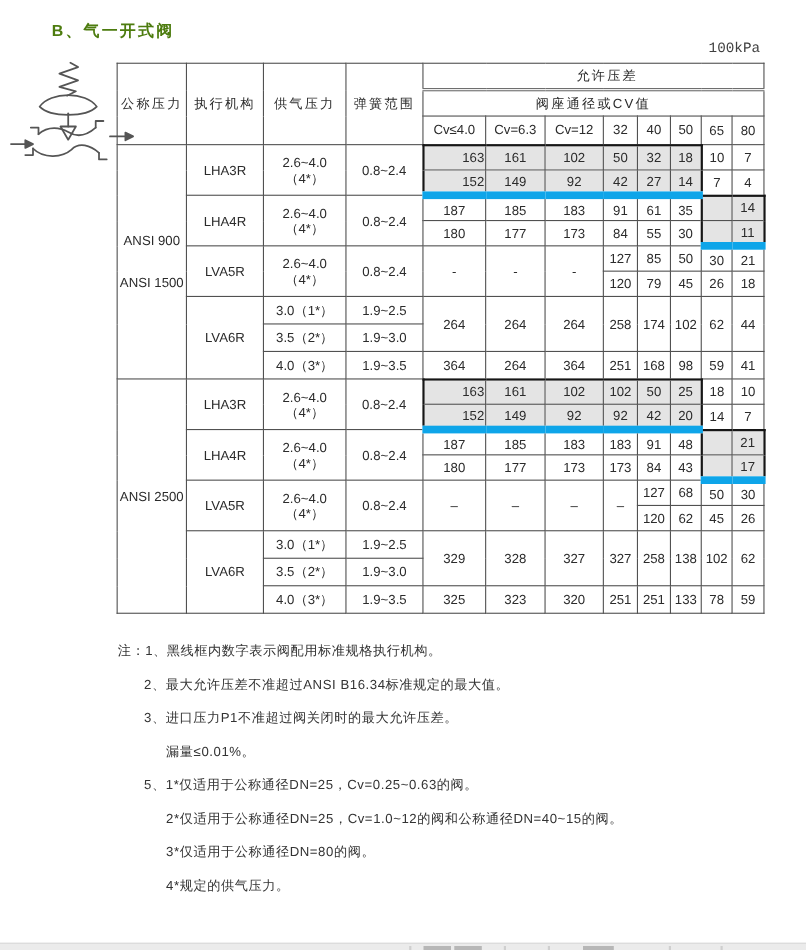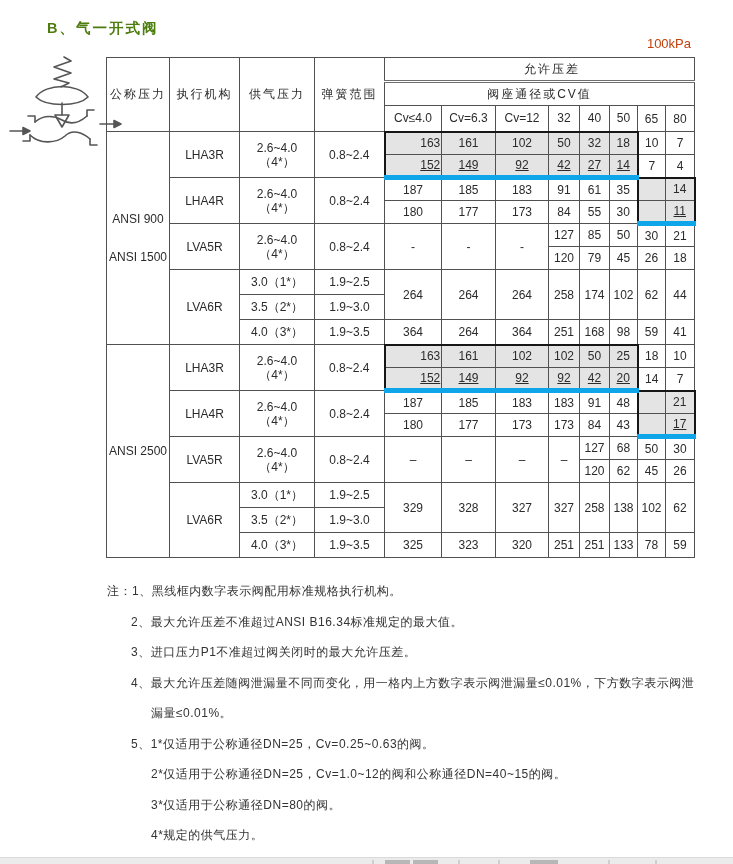--- a/index.html
+++ b/index.html
@@ -7,41 +7,41 @@
   body {
     position:relative; width:733px; height:864px; background:#ffffff;
     font-family:"Liberation Sans","DejaVu Sans",sans-serif; color:#2b2b2b;
     overflow:hidden;
   }
   .page-title {
     position:absolute; left:47px; top:19px; font-size:14.5px; font-weight:bold;
     letter-spacing:2px; color:#4d7c0f;
   }
   .unit-label {
-    position:absolute; top:36px; right:42px; font-size:13px; color:#c2410c;
+    position:absolute; top:36px; right:42px; font-size:13px; color:#404040;font-family:Liberation Mono, monospace;
   }
   .valve-symbol { position:absolute; left:8px; top:56px; }
 
   
   .tbl-wrap { position:absolute; left:106px; top:57px; }
   table { border-collapse:collapse; table-layout:fixed; width:588px; }
   th, td {
     border:1px solid #515151; text-align:center; vertical-align:middle;
     font-size:12px; color:#2b2b2b; padding:0; overflow:hidden;
   }
   th { font-weight:normal; letter-spacing:2px; }
   th.cvh { letter-spacing:0; }
   .hr1 { height:24px; } .hr2 { height:24px; } .hr3 { height:26px; }
   .rA { height:23px; } .rB { height:25px; }
   .thickb { border-bottom:3px double #6e6e6e;padding-left:25px; }
   .num { letter-spacing:0; }
   .sup { white-space:pre-line; line-height:14px; letter-spacing:0; }
   .sh { background:#e4e4e4; }
   .ft { border-top:2px solid #161616; }
-  .fb { border-bottom:5px solid #0ea5e9;text-decoration:underline; }
+  .fb { border-bottom:7px solid #0ea5e9; }
   .fl { border-left:2px solid #161616;padding-left:34px; }
   .fr { border-right:2px solid #161616; }
   .pcell div { line-height:15px; }
   .pcell .gap { margin-top:23px; }
 
   
   .notes { position:absolute; left:107px; top:583px; width:610px; font-size:12px; color:#333; }
   .note-line { display:flex; margin-bottom:13.5px; line-height:17px; letter-spacing:0.5px; }
   .note-line .pfx { flex:0 0 24px; }
   .ind1 { padding-left:24px; }
@@ -328,23 +328,20 @@
   <div class="note-line">
     <span class="pfx">注：</span>
     <span>1、黑线框内数字表示阀配用标准规格执行机构。</span>
   </div>
   <div class="note-line ind1">
     <span>2、最大允许压差不准超过ANSI B16.34标准规定的最大值。</span>
   </div>
   <div class="note-line ind1">
     <span>3、进口压力P1不准超过阀关闭时的最大允许压差。</span>
   </div>
-  <div class="note-line ind1">
-    <span>4、最大允许压差随阀泄漏量不同而变化，用一格内上方数字表示阀泄漏量≤0.01%，下方数字表示阀泄</span>
-  </div>
   <div class="note-line ind2">
     <span>漏量≤0.01%。</span>
   </div>
   <div class="note-line ind1">
     <span>5、1*仅适用于公称通径DN=25，Cv=0.25~0.63的阀。</span>
   </div>
   <div class="note-line ind2">
     <span>2*仅适用于公称通径DN=25，Cv=1.0~12的阀和公称通径DN=40~15的阀。</span>
   </div>
   <div class="note-line ind2">

